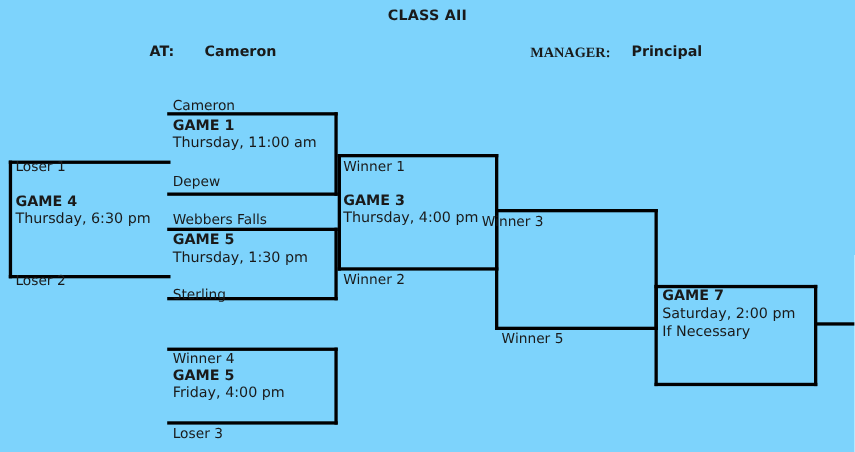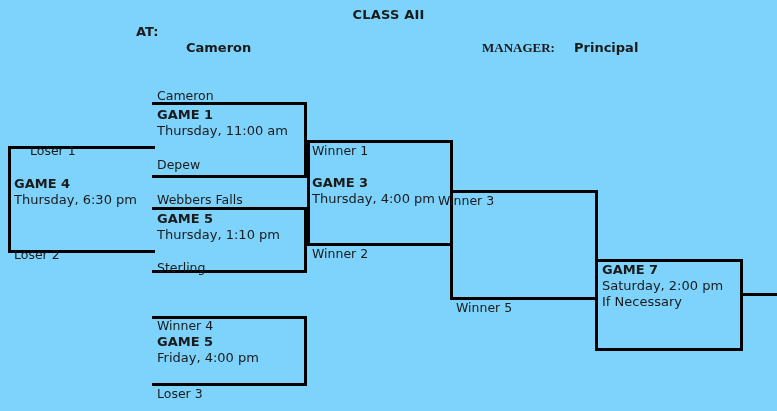--- a/index.html
+++ b/index.html
@@ -30,21 +30,21 @@
     font-size: 13px;
     font-weight: bold;
     letter-spacing: 0.2px;
   }
   .hdr-field {
     position: absolute;
     font-size: 13px;
     font-weight: bold;
     white-space: nowrap;
   }
-  .hdr-at-label   { left: 136px; top: 24px; }
+  .hdr-at-label   { left: 136px; top: 40px; }
   .hdr-at-value   { left: 186px; top: 40px; }
   .hdr-mgr-label  { left: 482px; top: 40px; font-family: Liberation Serif, serif; }
   .hdr-mgr-value  { left: 574px; top: 40px; }
 
   
   .ln {
     position: absolute;
     background: #000000;
   }
   .ln-h { height: 3px; }
@@ -119,25 +119,25 @@
   <div class="slot" style="left:157px; top:88px;">Cameron</div>
   <div class="gamebox" style="left:157px; top:107px;">
     <span class="gname">GAME 1</span>
     <span class="gtime">Thursday, 11:00 am</span>
   </div>
   <div class="slot" style="left:157px; top:157px;">Depew</div>
 
   <div class="slot" style="left:157px; top:192px;">Webbers Falls</div>
   <div class="gamebox" style="left:157px; top:211px;">
     <span class="gname">GAME 5</span>
-    <span class="gtime">Thursday, 1:10 pm</span>
+    <span class="gtime">Thursday, 1:30 pm</span>
   </div>
   <div class="slot" style="left:157px; top:260px;">Sterling</div>
 
-  <div class="slot" style="left:14px; top:143px;margin-left:16px;">Loser 1</div>
+  <div class="slot" style="left:14px; top:143px;">Loser 1</div>
   <div class="gamebox" style="left:14px; top:176px;">
     <span class="gname">GAME 4</span>
     <span class="gtime">Thursday, 6:30 pm</span>
   </div>
   <div class="slot" style="left:14px; top:247px;">Loser 2</div>
 
   <div class="slot" style="left:312px; top:143px;">Winner 1</div>
   <div class="gamebox" style="left:312px; top:175px;">
     <span class="gname">GAME 3</span>
     <span class="gtime">Thursday, 4:00 pm</span>

